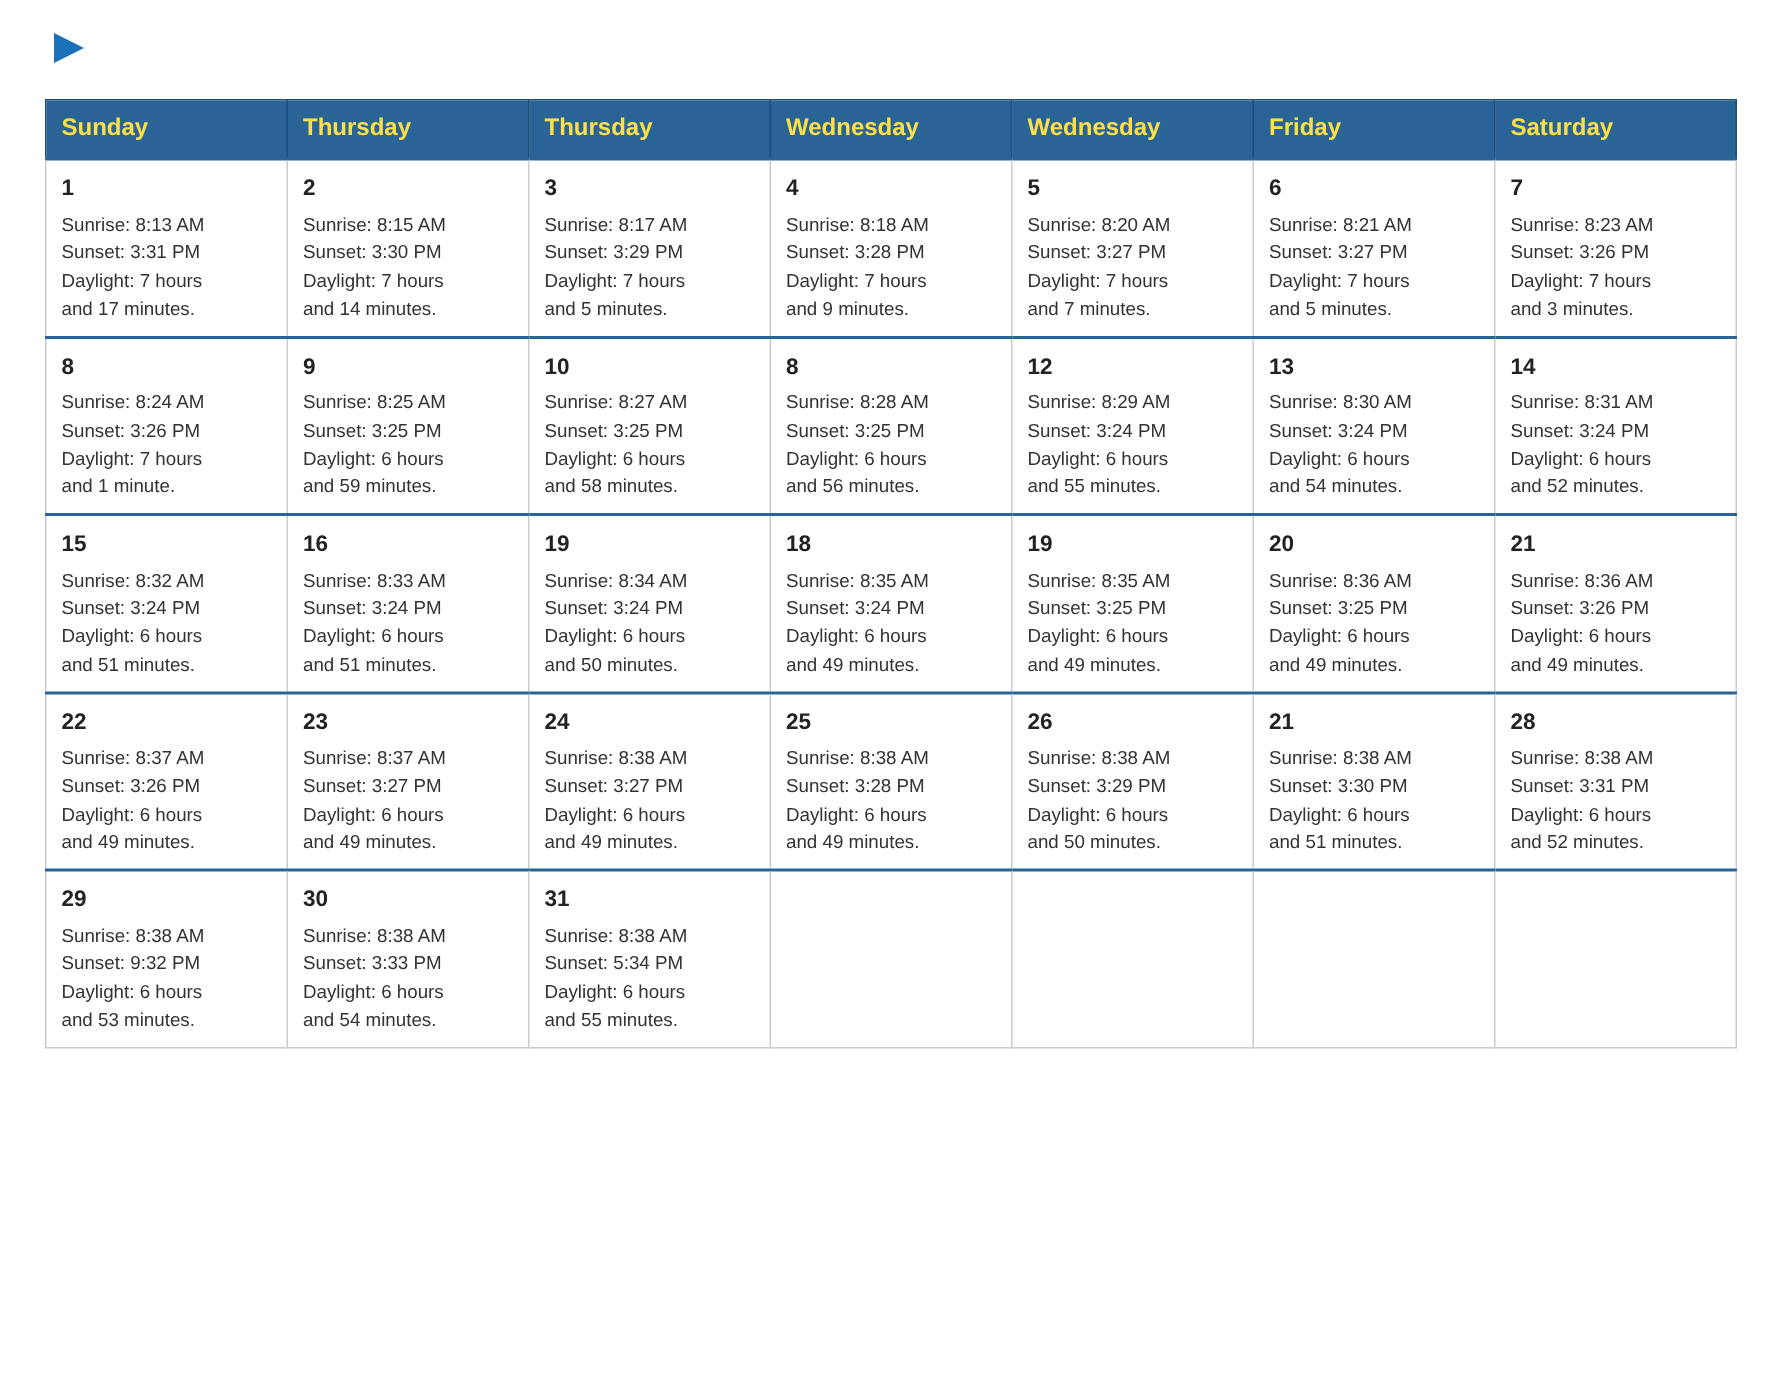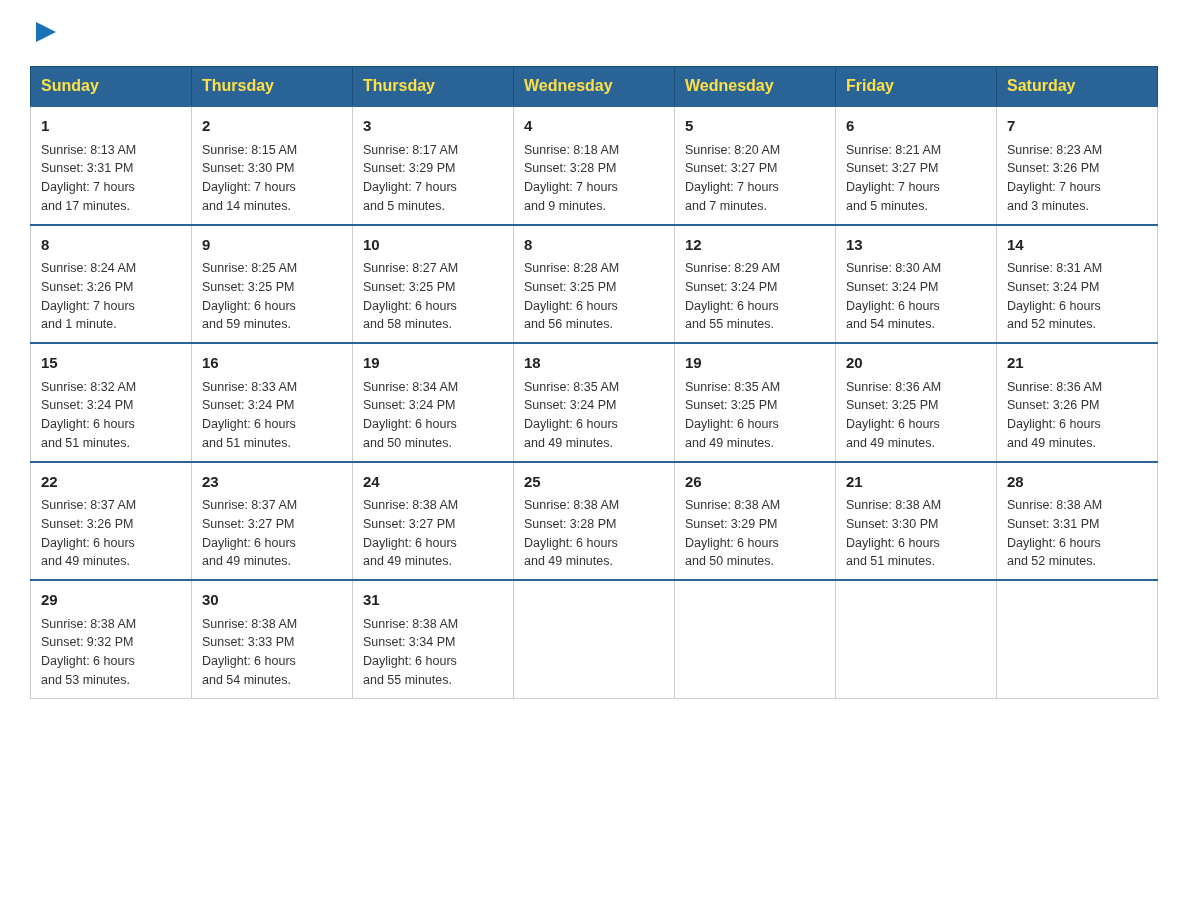--- a/index.html
+++ b/index.html
@@ -155,20 +155,20 @@
         <td><span class="day-num">23</span><span class="day-info">Sunrise: 8:37 AM</span><br><span class="day-info">Sunset: 3:27 PM</span><br><span class="day-info">Daylight: 6 hours</span><br><span class="day-info">and 49 minutes.</span></td>
         <td><span class="day-num">24</span><span class="day-info">Sunrise: 8:38 AM</span><br><span class="day-info">Sunset: 3:27 PM</span><br><span class="day-info">Daylight: 6 hours</span><br><span class="day-info">and 49 minutes.</span></td>
         <td><span class="day-num">25</span><span class="day-info">Sunrise: 8:38 AM</span><br><span class="day-info">Sunset: 3:28 PM</span><br><span class="day-info">Daylight: 6 hours</span><br><span class="day-info">and 49 minutes.</span></td>
         <td><span class="day-num">26</span><span class="day-info">Sunrise: 8:38 AM</span><br><span class="day-info">Sunset: 3:29 PM</span><br><span class="day-info">Daylight: 6 hours</span><br><span class="day-info">and 50 minutes.</span></td>
         <td><span class="day-num">21</span><span class="day-info">Sunrise: 8:38 AM</span><br><span class="day-info">Sunset: 3:30 PM</span><br><span class="day-info">Daylight: 6 hours</span><br><span class="day-info">and 51 minutes.</span></td>
         <td><span class="day-num">28</span><span class="day-info">Sunrise: 8:38 AM</span><br><span class="day-info">Sunset: 3:31 PM</span><br><span class="day-info">Daylight: 6 hours</span><br><span class="day-info">and 52 minutes.</span></td>
       </tr>
       <tr>
         <td><span class="day-num">29</span><span class="day-info">Sunrise: 8:38 AM</span><br><span class="day-info">Sunset: 9:32 PM</span><br><span class="day-info">Daylight: 6 hours</span><br><span class="day-info">and 53 minutes.</span></td>
         <td><span class="day-num">30</span><span class="day-info">Sunrise: 8:38 AM</span><br><span class="day-info">Sunset: 3:33 PM</span><br><span class="day-info">Daylight: 6 hours</span><br><span class="day-info">and 54 minutes.</span></td>
-        <td><span class="day-num">31</span><span class="day-info">Sunrise: 8:38 AM</span><br><span class="day-info">Sunset: 3:34 PM</span><br><span class="day-info">Daylight: 6 hours</span><br><span class="day-info">and 55 minutes.</span></td>
+        <td><span class="day-num">31</span><span class="day-info">Sunrise: 8:38 AM</span><br><span class="day-info">Sunset: 5:34 PM</span><br><span class="day-info">Daylight: 6 hours</span><br><span class="day-info">and 55 minutes.</span></td>
         <td class="empty-cell"></td>
         <td class="empty-cell"></td>
         <td class="empty-cell"></td>
         <td class="empty-cell"></td>
       </tr>
     </tbody>
 </table>
 
 </body></html>

